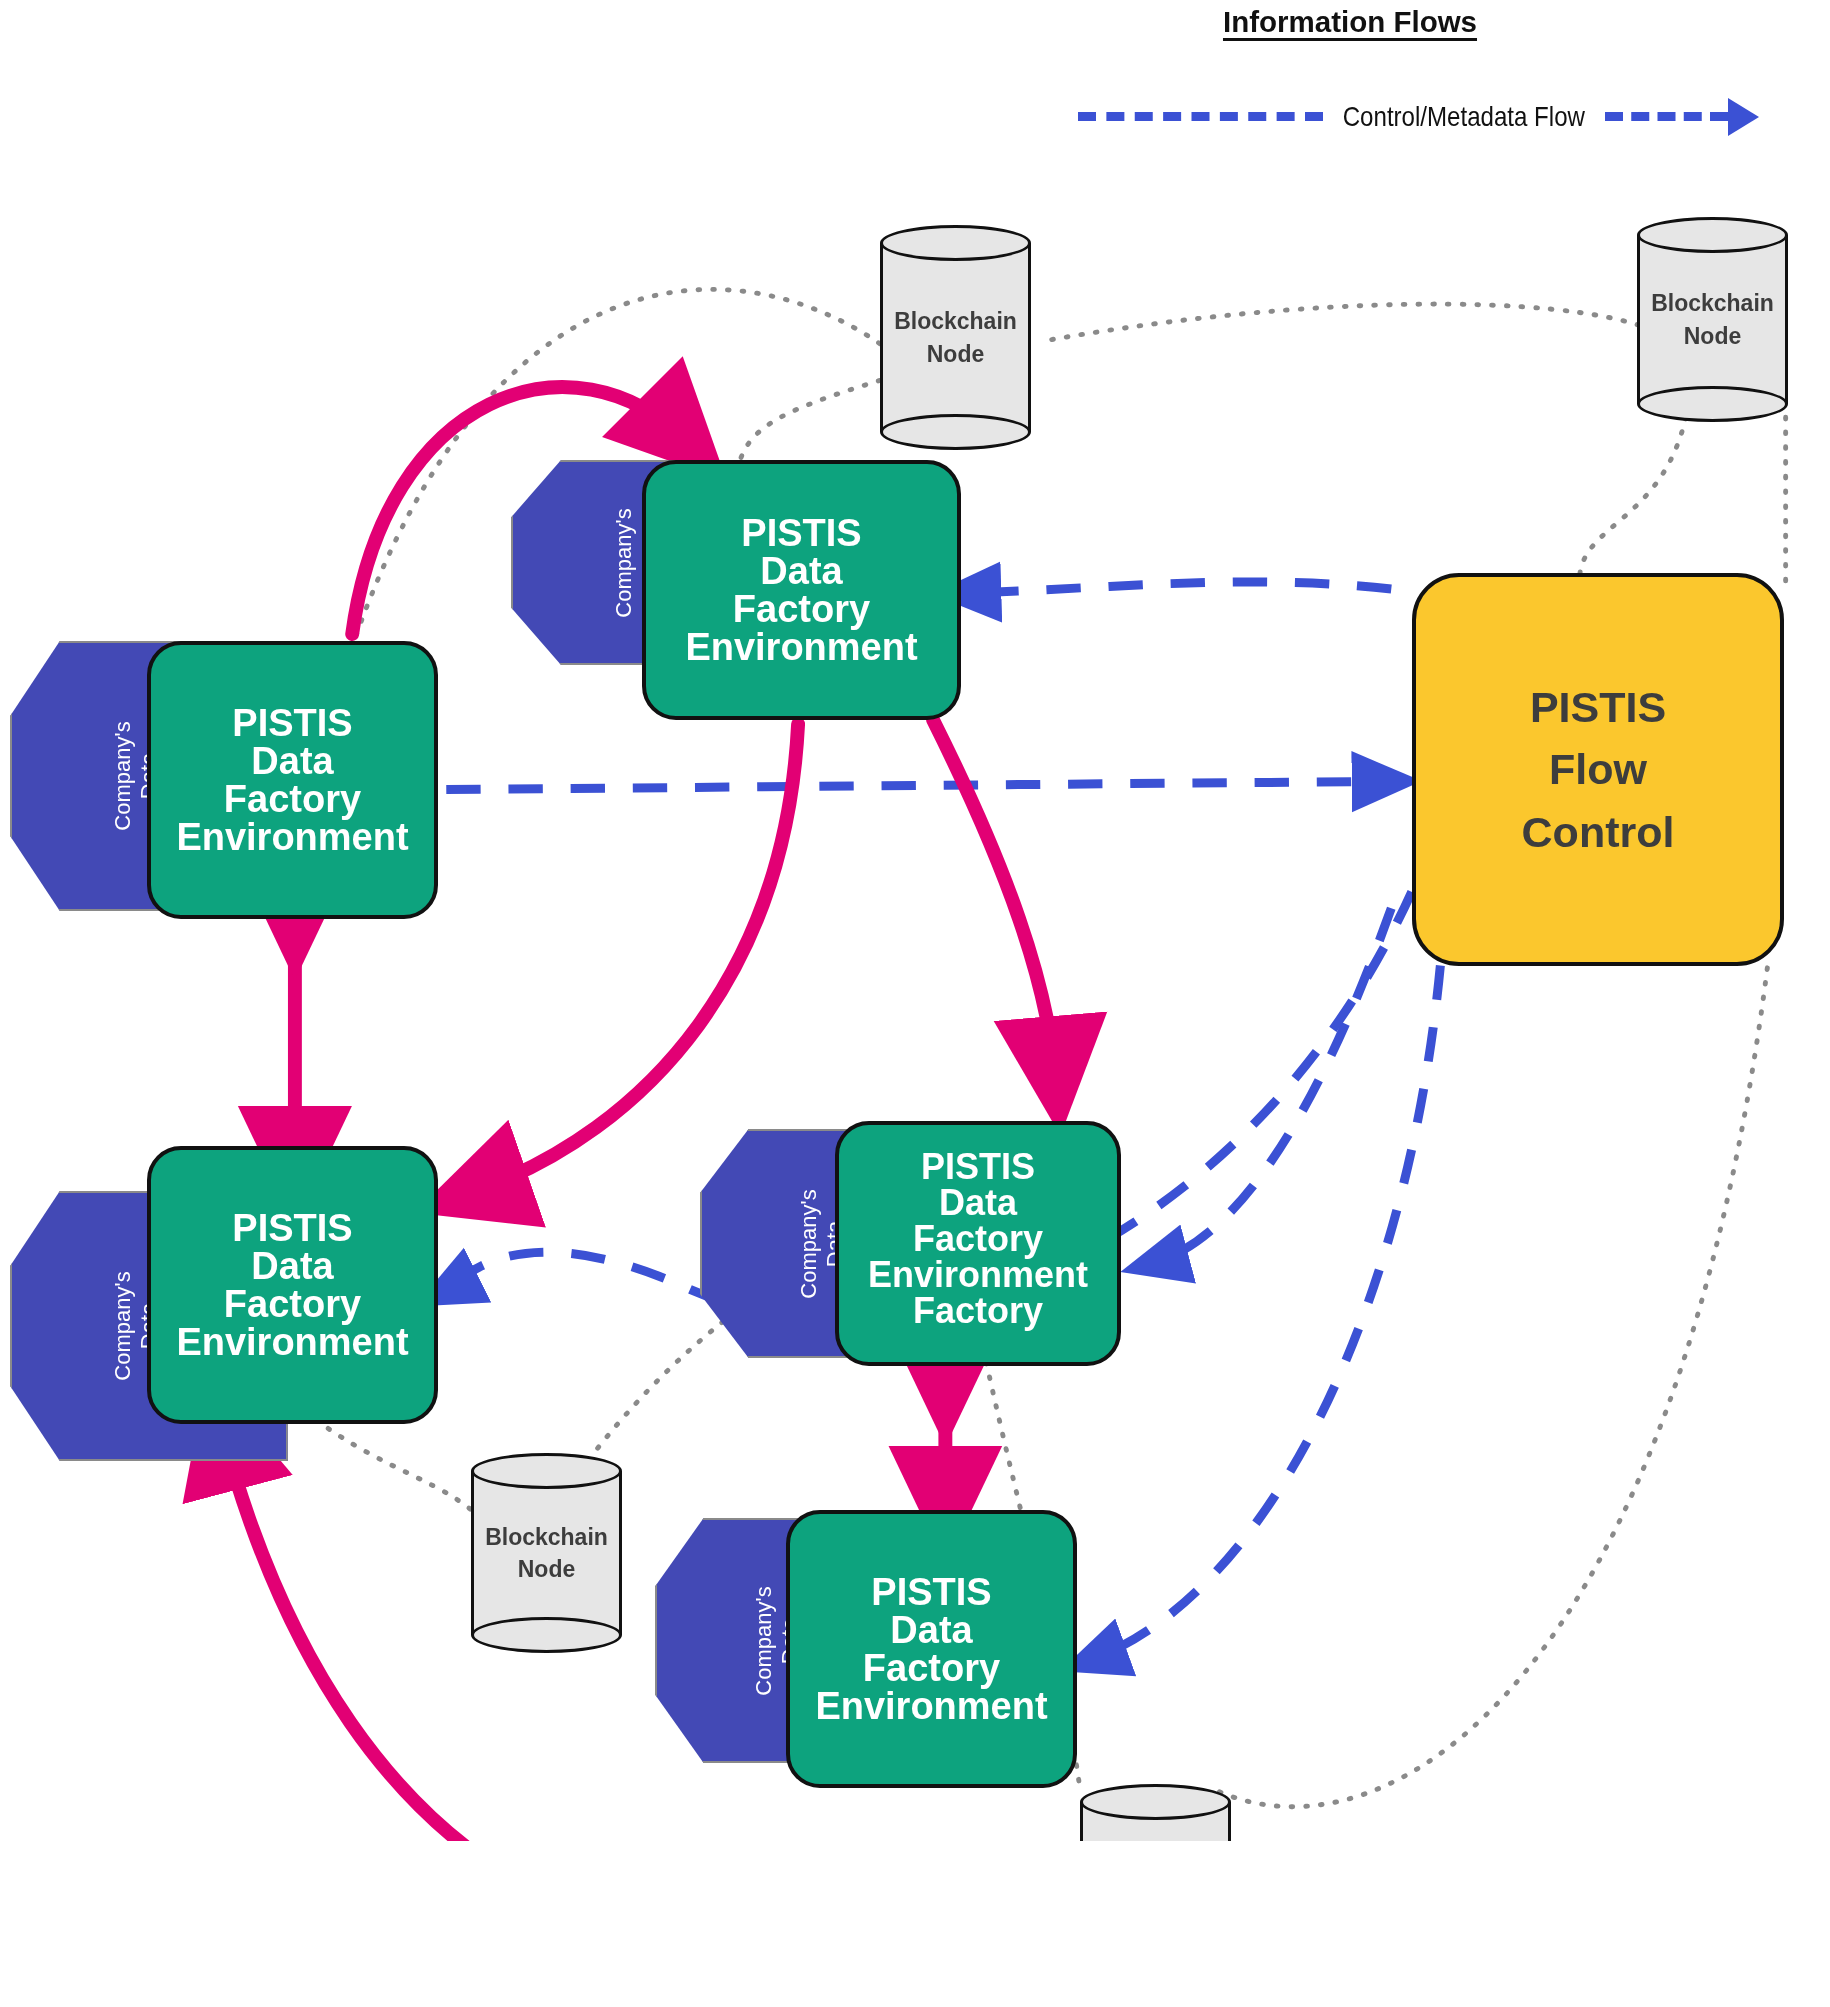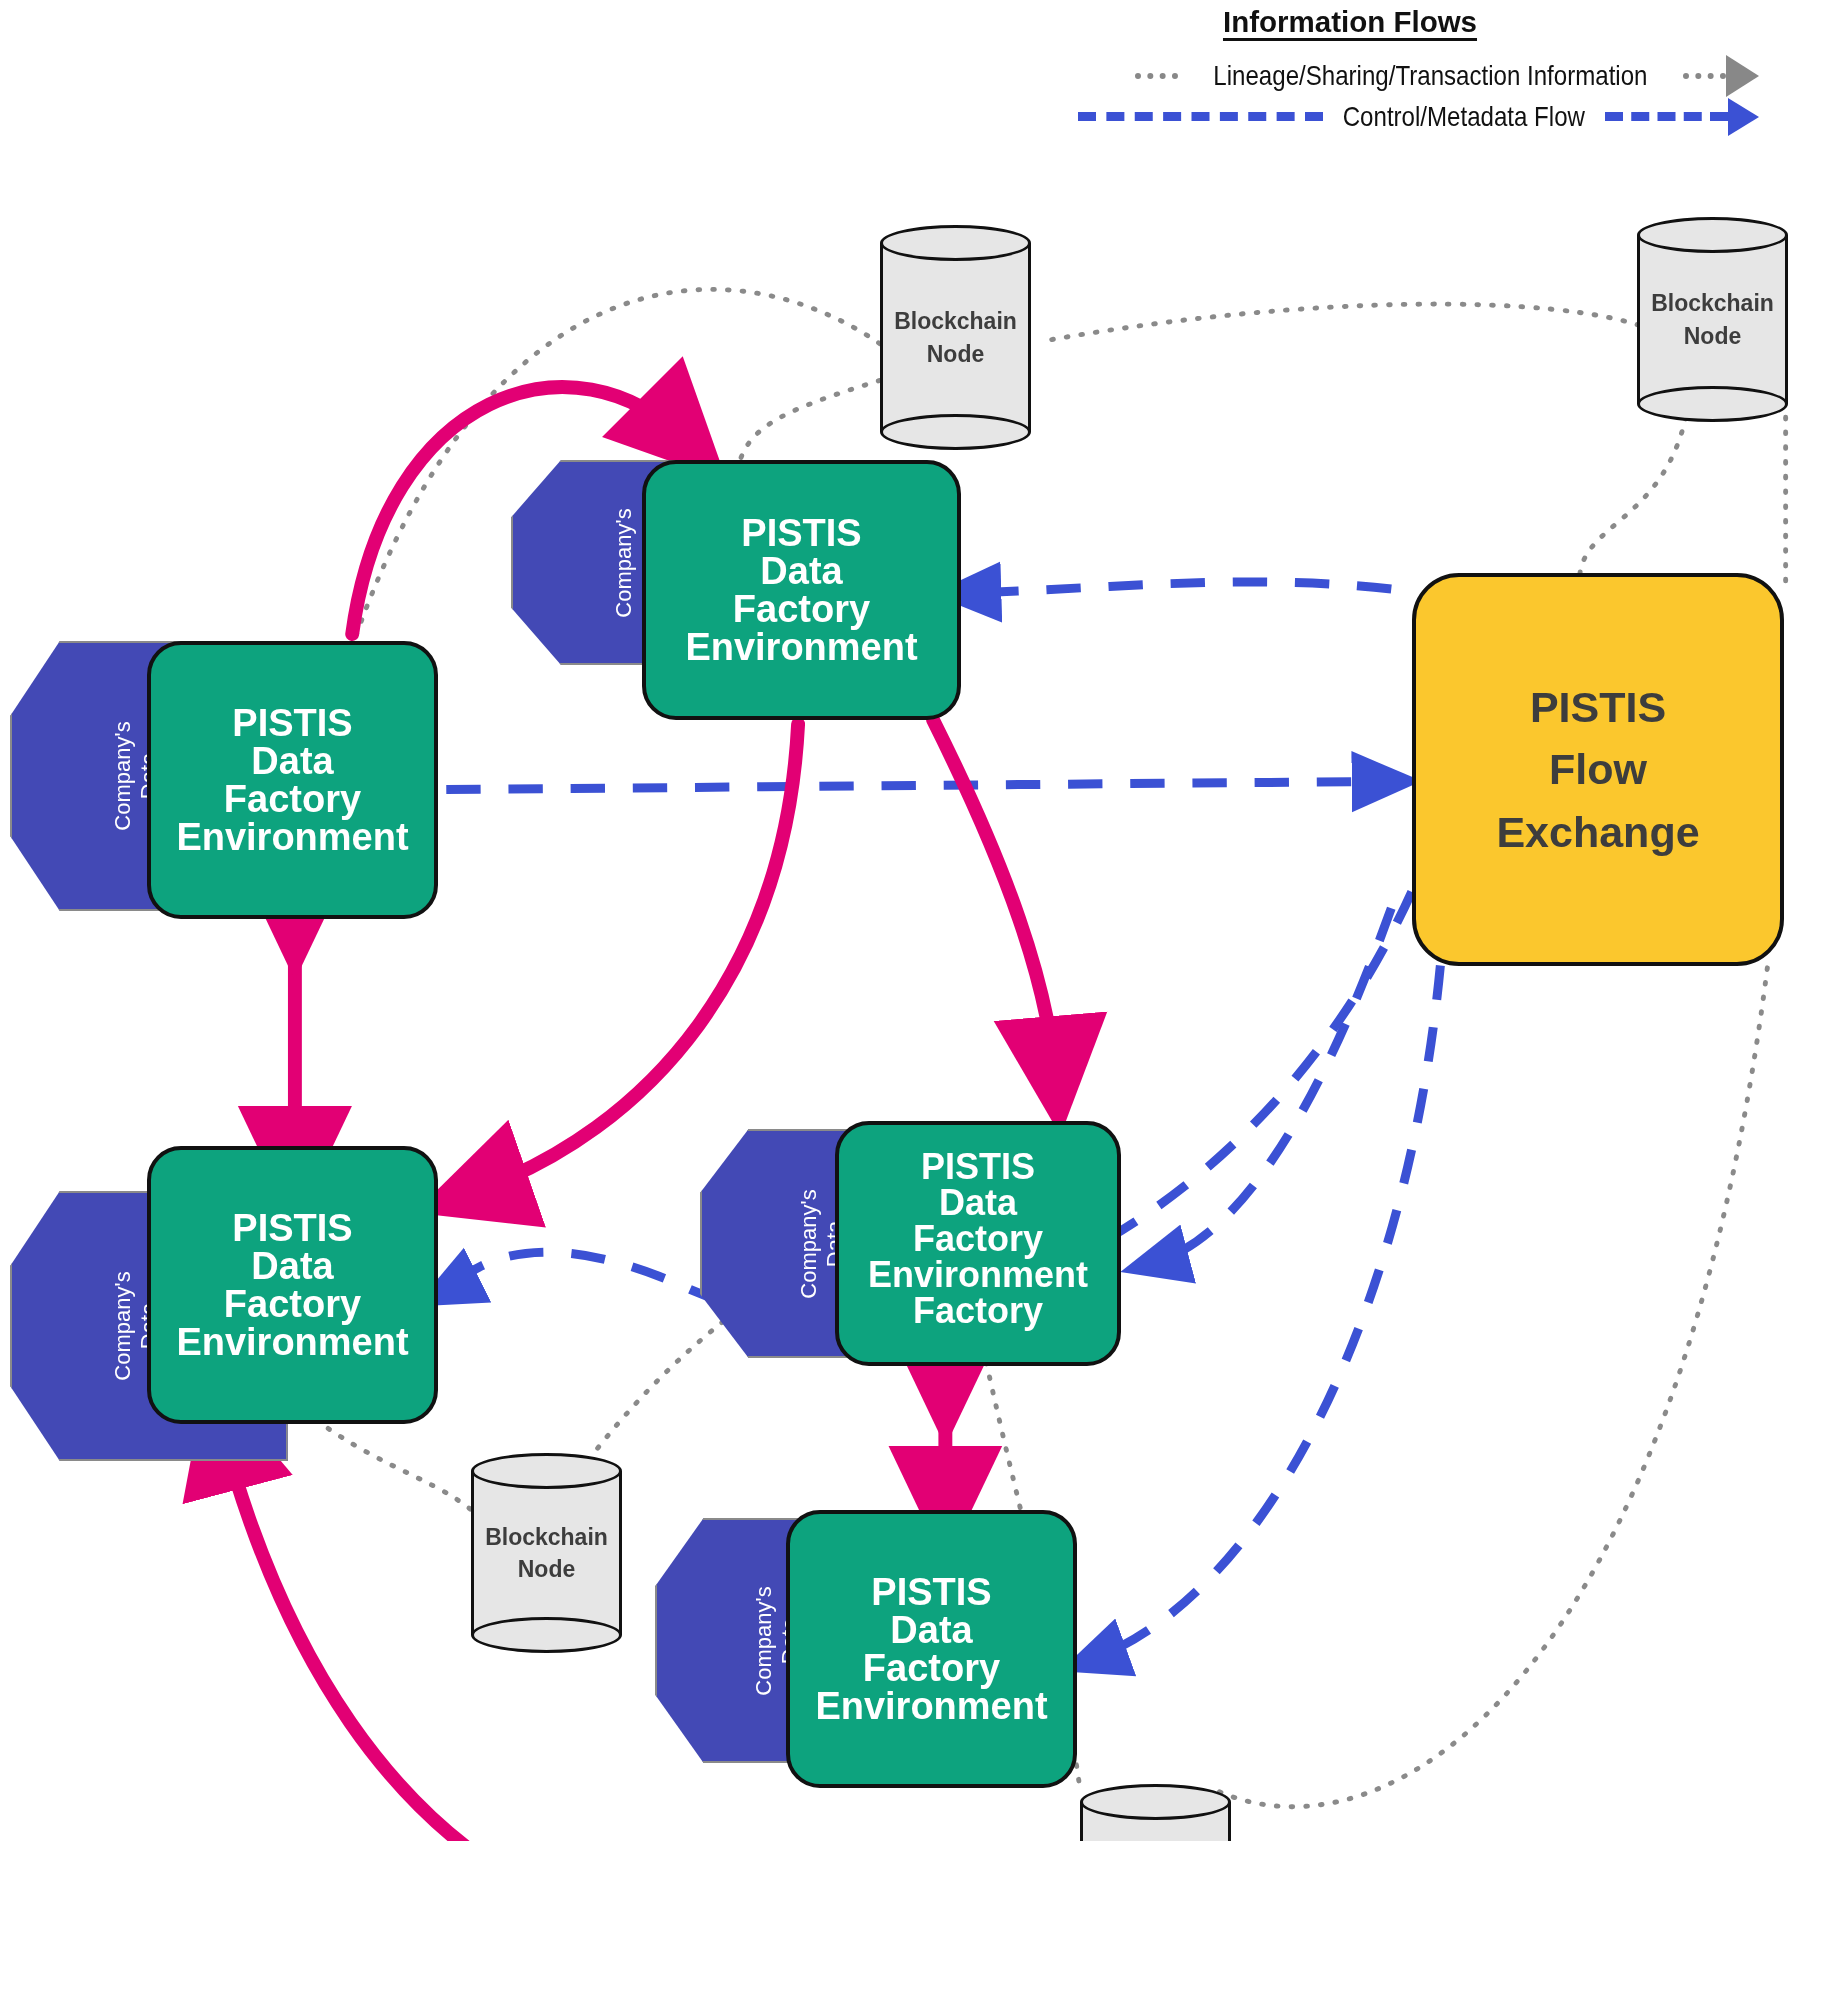--- a/index.html
+++ b/index.html
@@ -111,26 +111,20 @@
       <path d="M975,885 C960,1180 800,1380 570,1460" marker-end="url(#mPink)"></path>
       <path d="M1140,880 C1230,1060 1280,1200 1290,1320" marker-end="url(#mPink)"></path>
       <path d="M1155,1700 L1155,1845" marker-start="url(#mPink)" marker-end="url(#mPink)"></path>
       <path d="M1020,2320 C830,2430 430,2350 270,1745" marker-end="url(#mPink)"></path>
     </g>
   </svg>
 
   <div class="legend">
     <div class="legend-title">Information Flows</div>
 
-    <div class="legend-row r1">
-      <span class="seg dot-grey"></span>
-      <span class="legend-label">Lineage/Sharing/Transaction Information</span>
-      <span class="seg dot-grey-r"></span>
-      <span class="tri grey"></span>
-    </div>
 
     <div class="legend-row r2">
       <span class="seg dash-blue"></span>
       <span class="legend-label">Control/Metadata Flow</span>
       <span class="seg dash-blue-r"></span>
       <span class="tri blue"></span>
     </div>
 
   </div>
 
@@ -267,18 +261,18 @@
         <span>Factory</span><br>
         <span>Environment</span>
       </div>
     </div>
   </div>
 
   <div class="cloud" style="left:1412px;top:573px;width:372px;height:393px;">
     <div>
       <span>PISTIS</span><br>
       <span>Flow</span><br>
-      <span>Exchange</span>
+      <span>Control</span>
     </div>
   </div>
 
 </div>
 
 
 </body></html>

